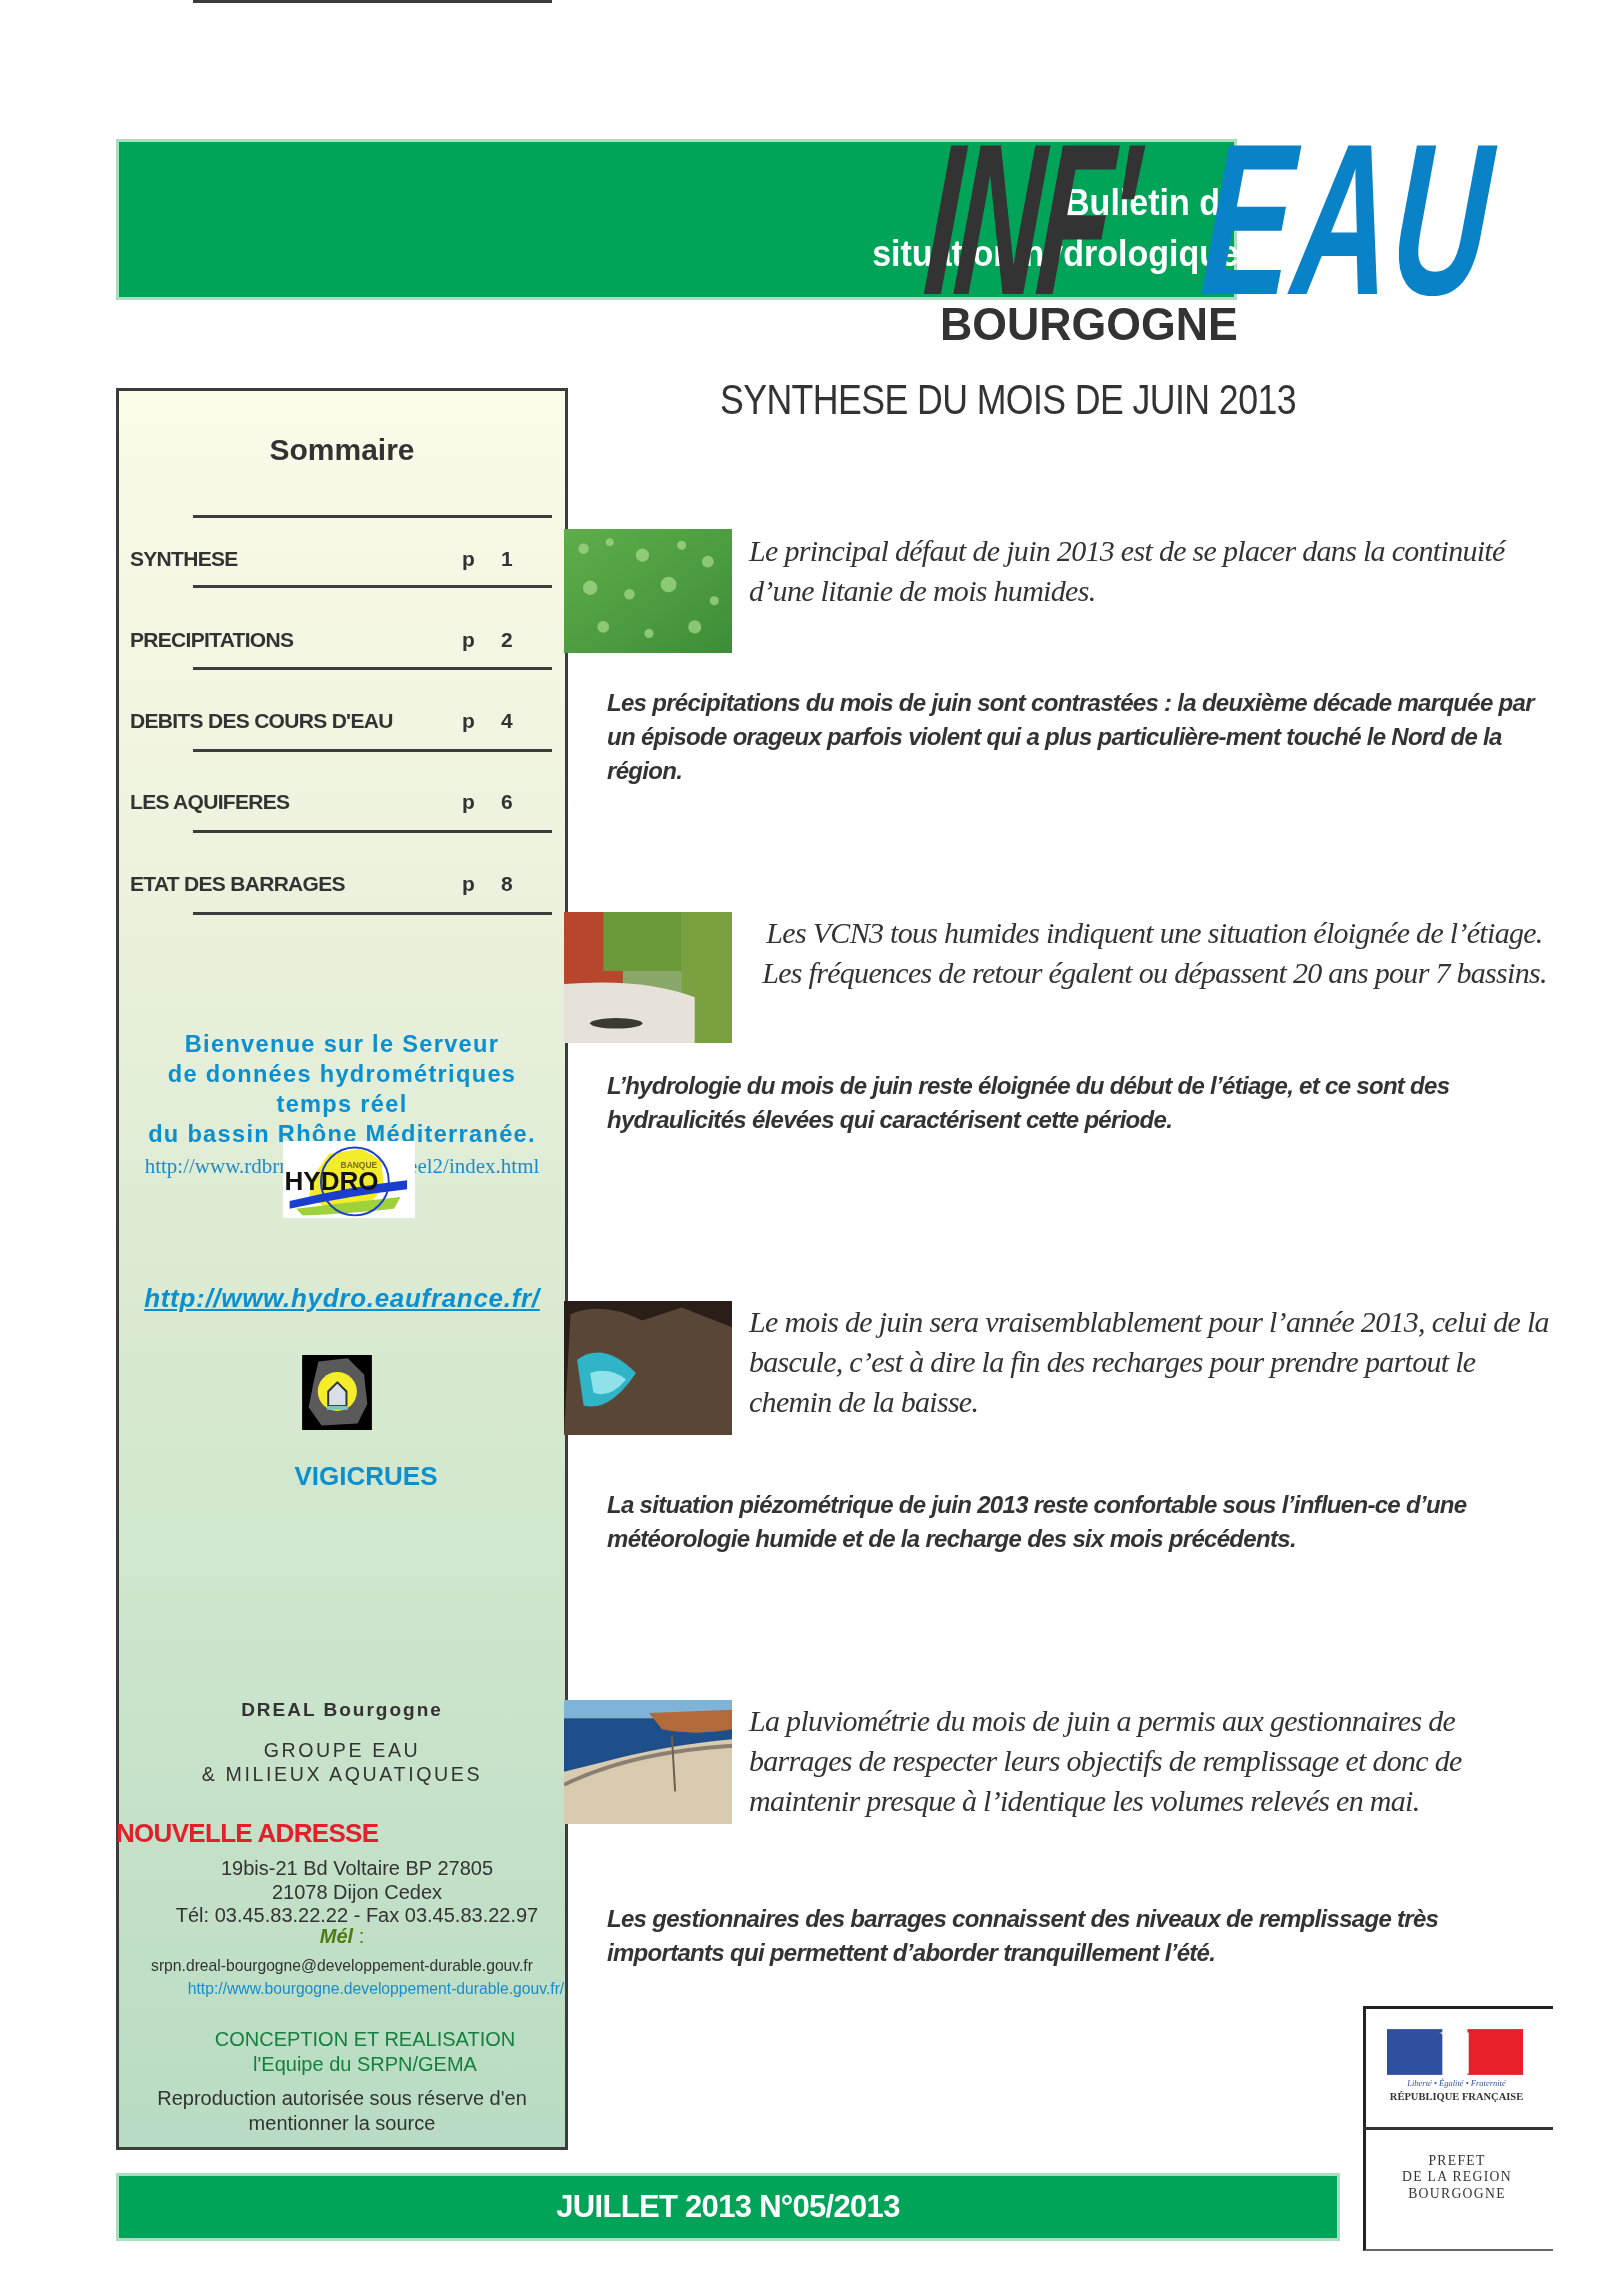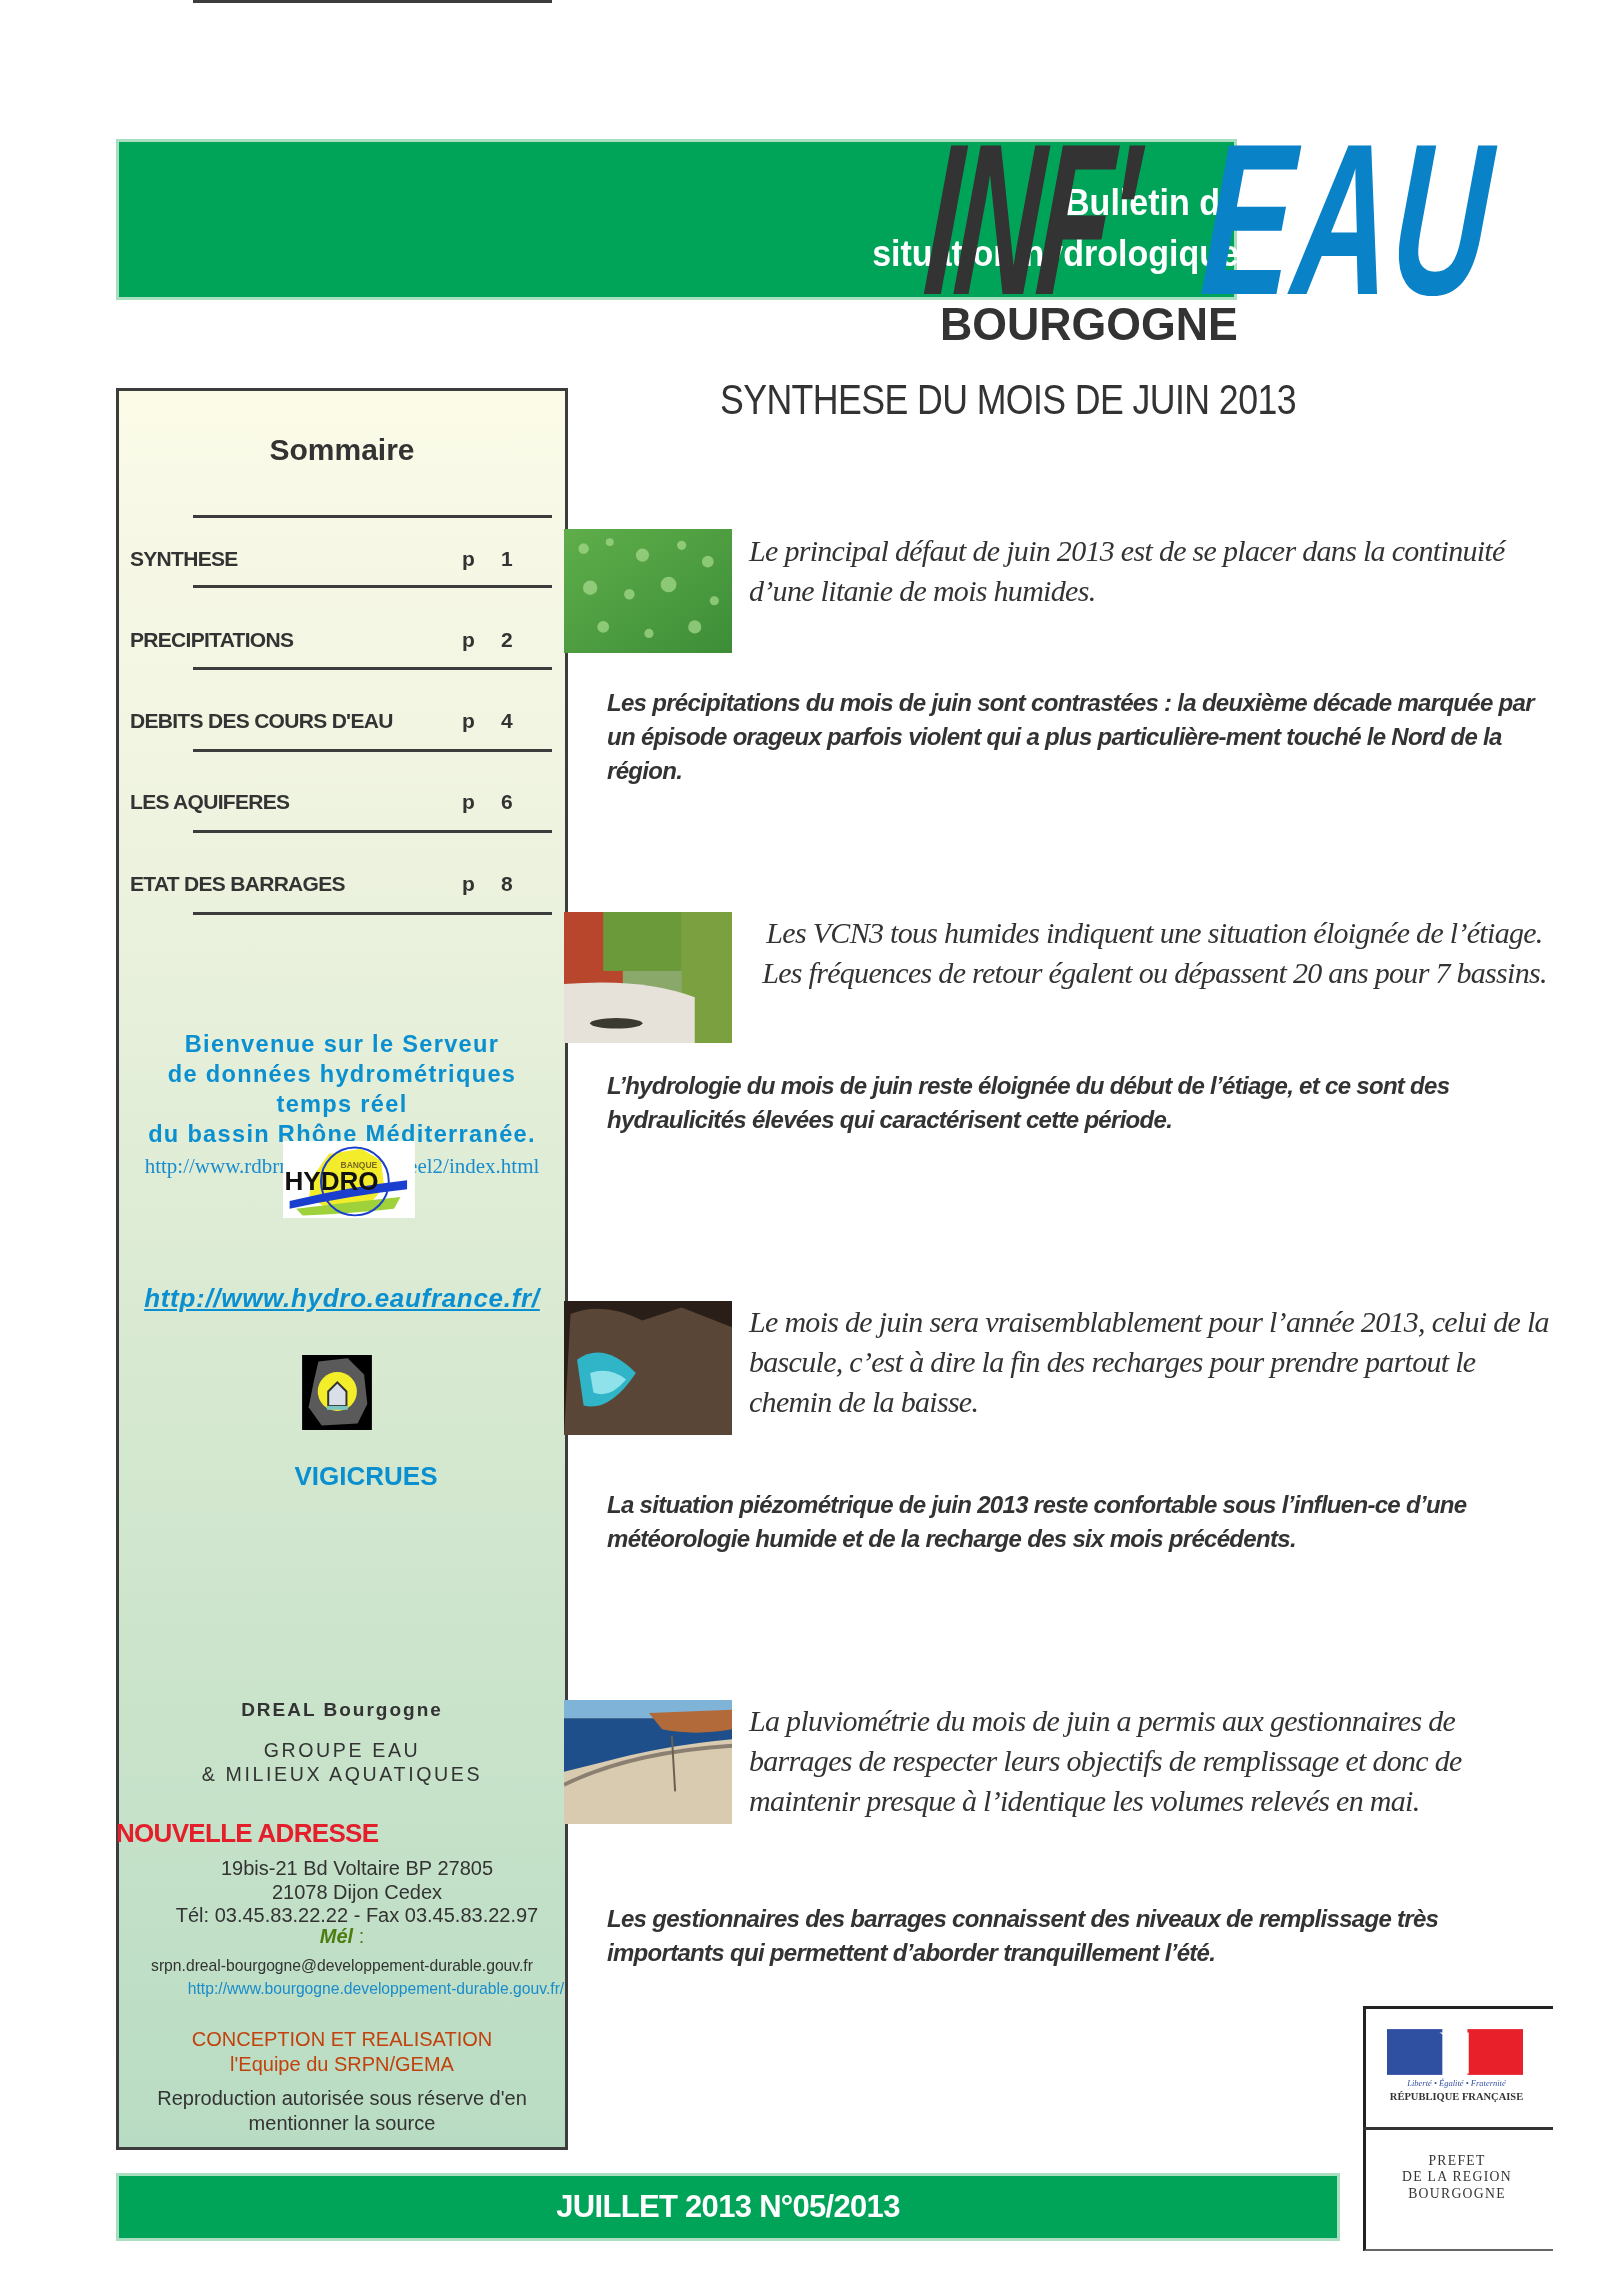--- a/index.html
+++ b/index.html
@@ -30,21 +30,21 @@
     .vigi-label { position:absolute; left:116px; width:500px; top:1461px; text-align:center; color:#0a8fd0; font-weight:bold; font-size:26px; }
 
     .dreal { position:absolute; left:116px; width:452px; top:1699px; text-align:center; color:#333; font-weight:bold; font-size:19px; letter-spacing:2px; }
     .groupe { position:absolute; left:116px; width:452px; top:1739px; text-align:center; color:#333; font-size:19.6px; line-height:23.6px; letter-spacing:2.6px; }
     .nouvelle { position:absolute; left:116px; width:452px; top:1818px; text-align:left; color:#e41e2b; font-weight:bold; font-size:26px; letter-spacing:-0.7px; }
     .addr { position:absolute; left:116px; width:452px; top:1857px; text-align:center; color:#333; font-size:20px; line-height:23.6px;padding-left:15px; }
     .mel { position:absolute; left:116px; width:452px; top:1925px; text-align:center; color:#4d7c0f; font-size:20px; }
     .mel b { font-style:italic; }
     .email { position:absolute; left:116px; width:452px; top:1957px; text-align:center; color:#333; font-size:15.7px; }
     .site { position:absolute; left:116px; width:452px; top:1980px; text-align:center; color:#1a8ccc; font-size:15.7px;padding-left:34px; }
-    .conception { position:absolute; left:116px; width:452px; top:2027px; text-align:center; color:#c2410c; font-size:20px; line-height:25px; }
+    .conception { position:absolute; left:116px; width:452px; top:2027px; text-align:center; color:#15803d; font-size:20px; line-height:25px;padding-left:23px; }
     .repro { position:absolute; left:116px; width:452px; top:2086px; text-align:center; color:#333; font-size:20px; line-height:25px; }
 
     
     .photo { position:absolute; left:564px; width:168px; }
     .intro { position:absolute; left:749px; width:811px; font-family:"Liberation Serif", serif; font-style:italic; font-size:30px; line-height:40px; color:#333; letter-spacing:-0.7px; }
     .summary { position:absolute; left:607px; width:949px; font-weight:bold; font-style:italic; font-size:24px; line-height:34px; color:#333; letter-spacing:-0.7px; }
 
     
     .footer-band { position:absolute; left:116px; top:2173px; width:1224px; height:68px; background:#00a458; border:3.3px solid #a9dec0; box-sizing:border-box; }
     .footer-text { position:absolute; left:116px; width:1224px; top:2189px; text-align:center; color:#fff; font-weight:bold; font-size:31px; letter-spacing:-0.7px; }

